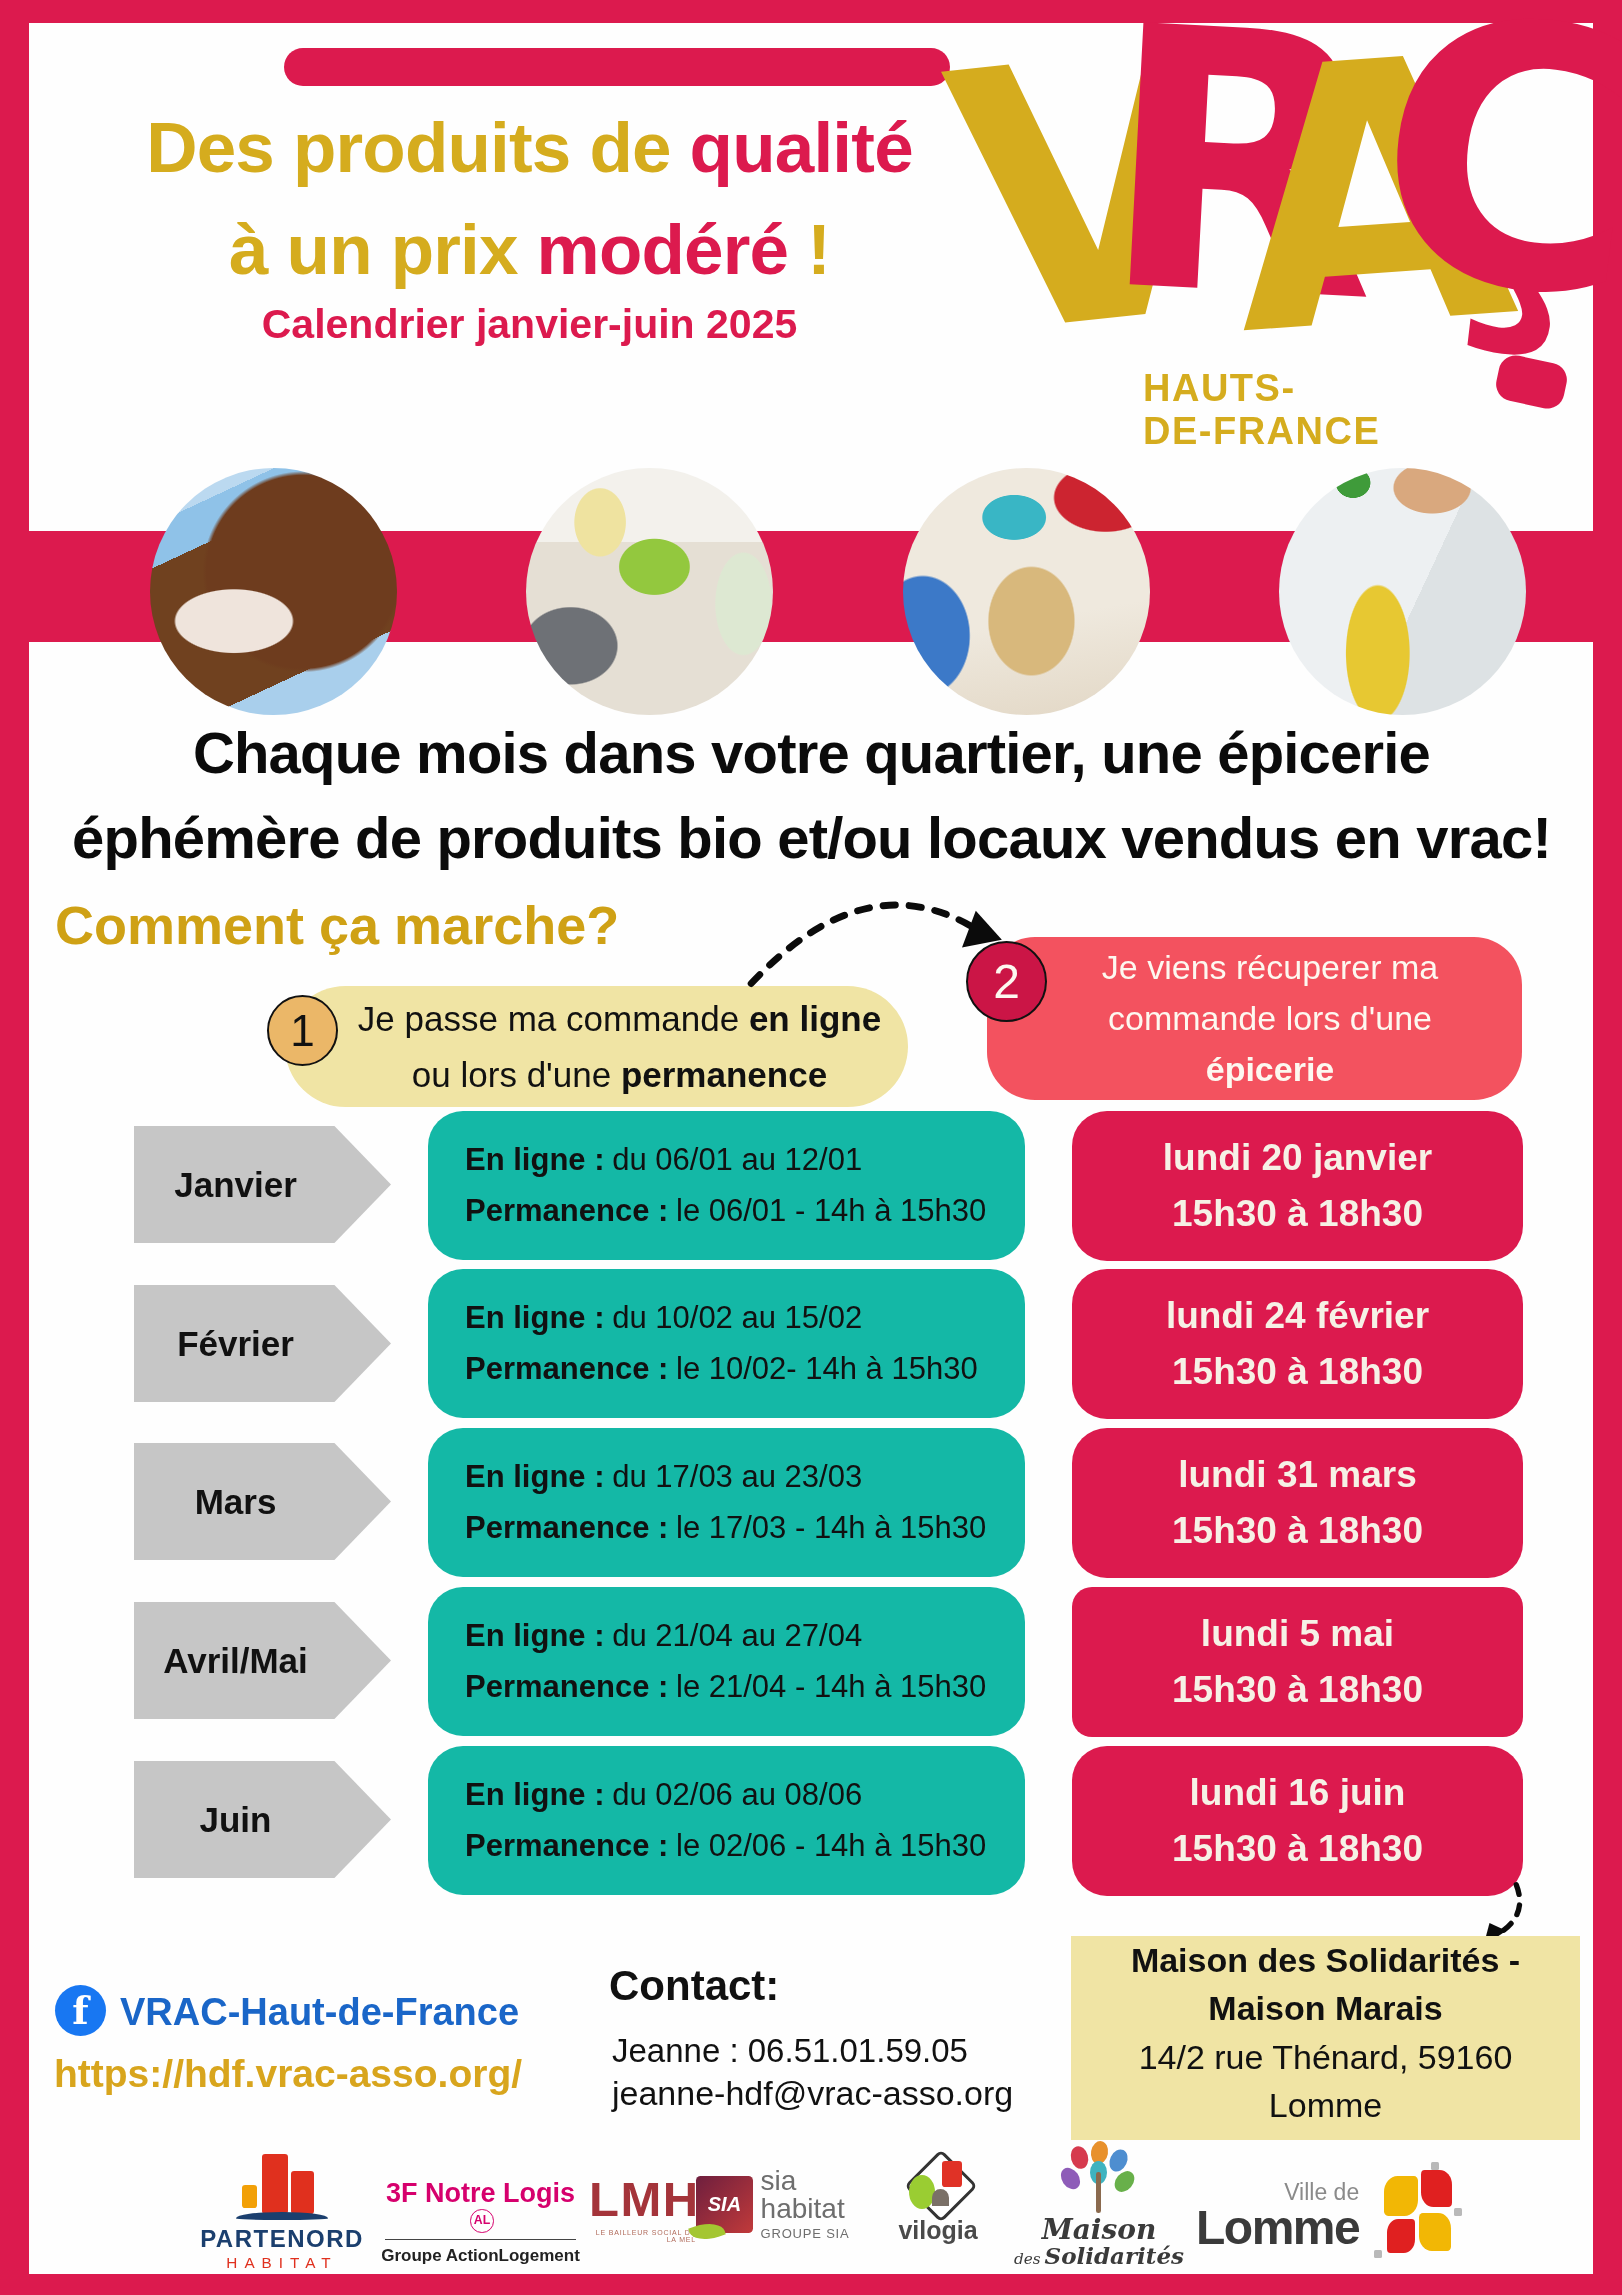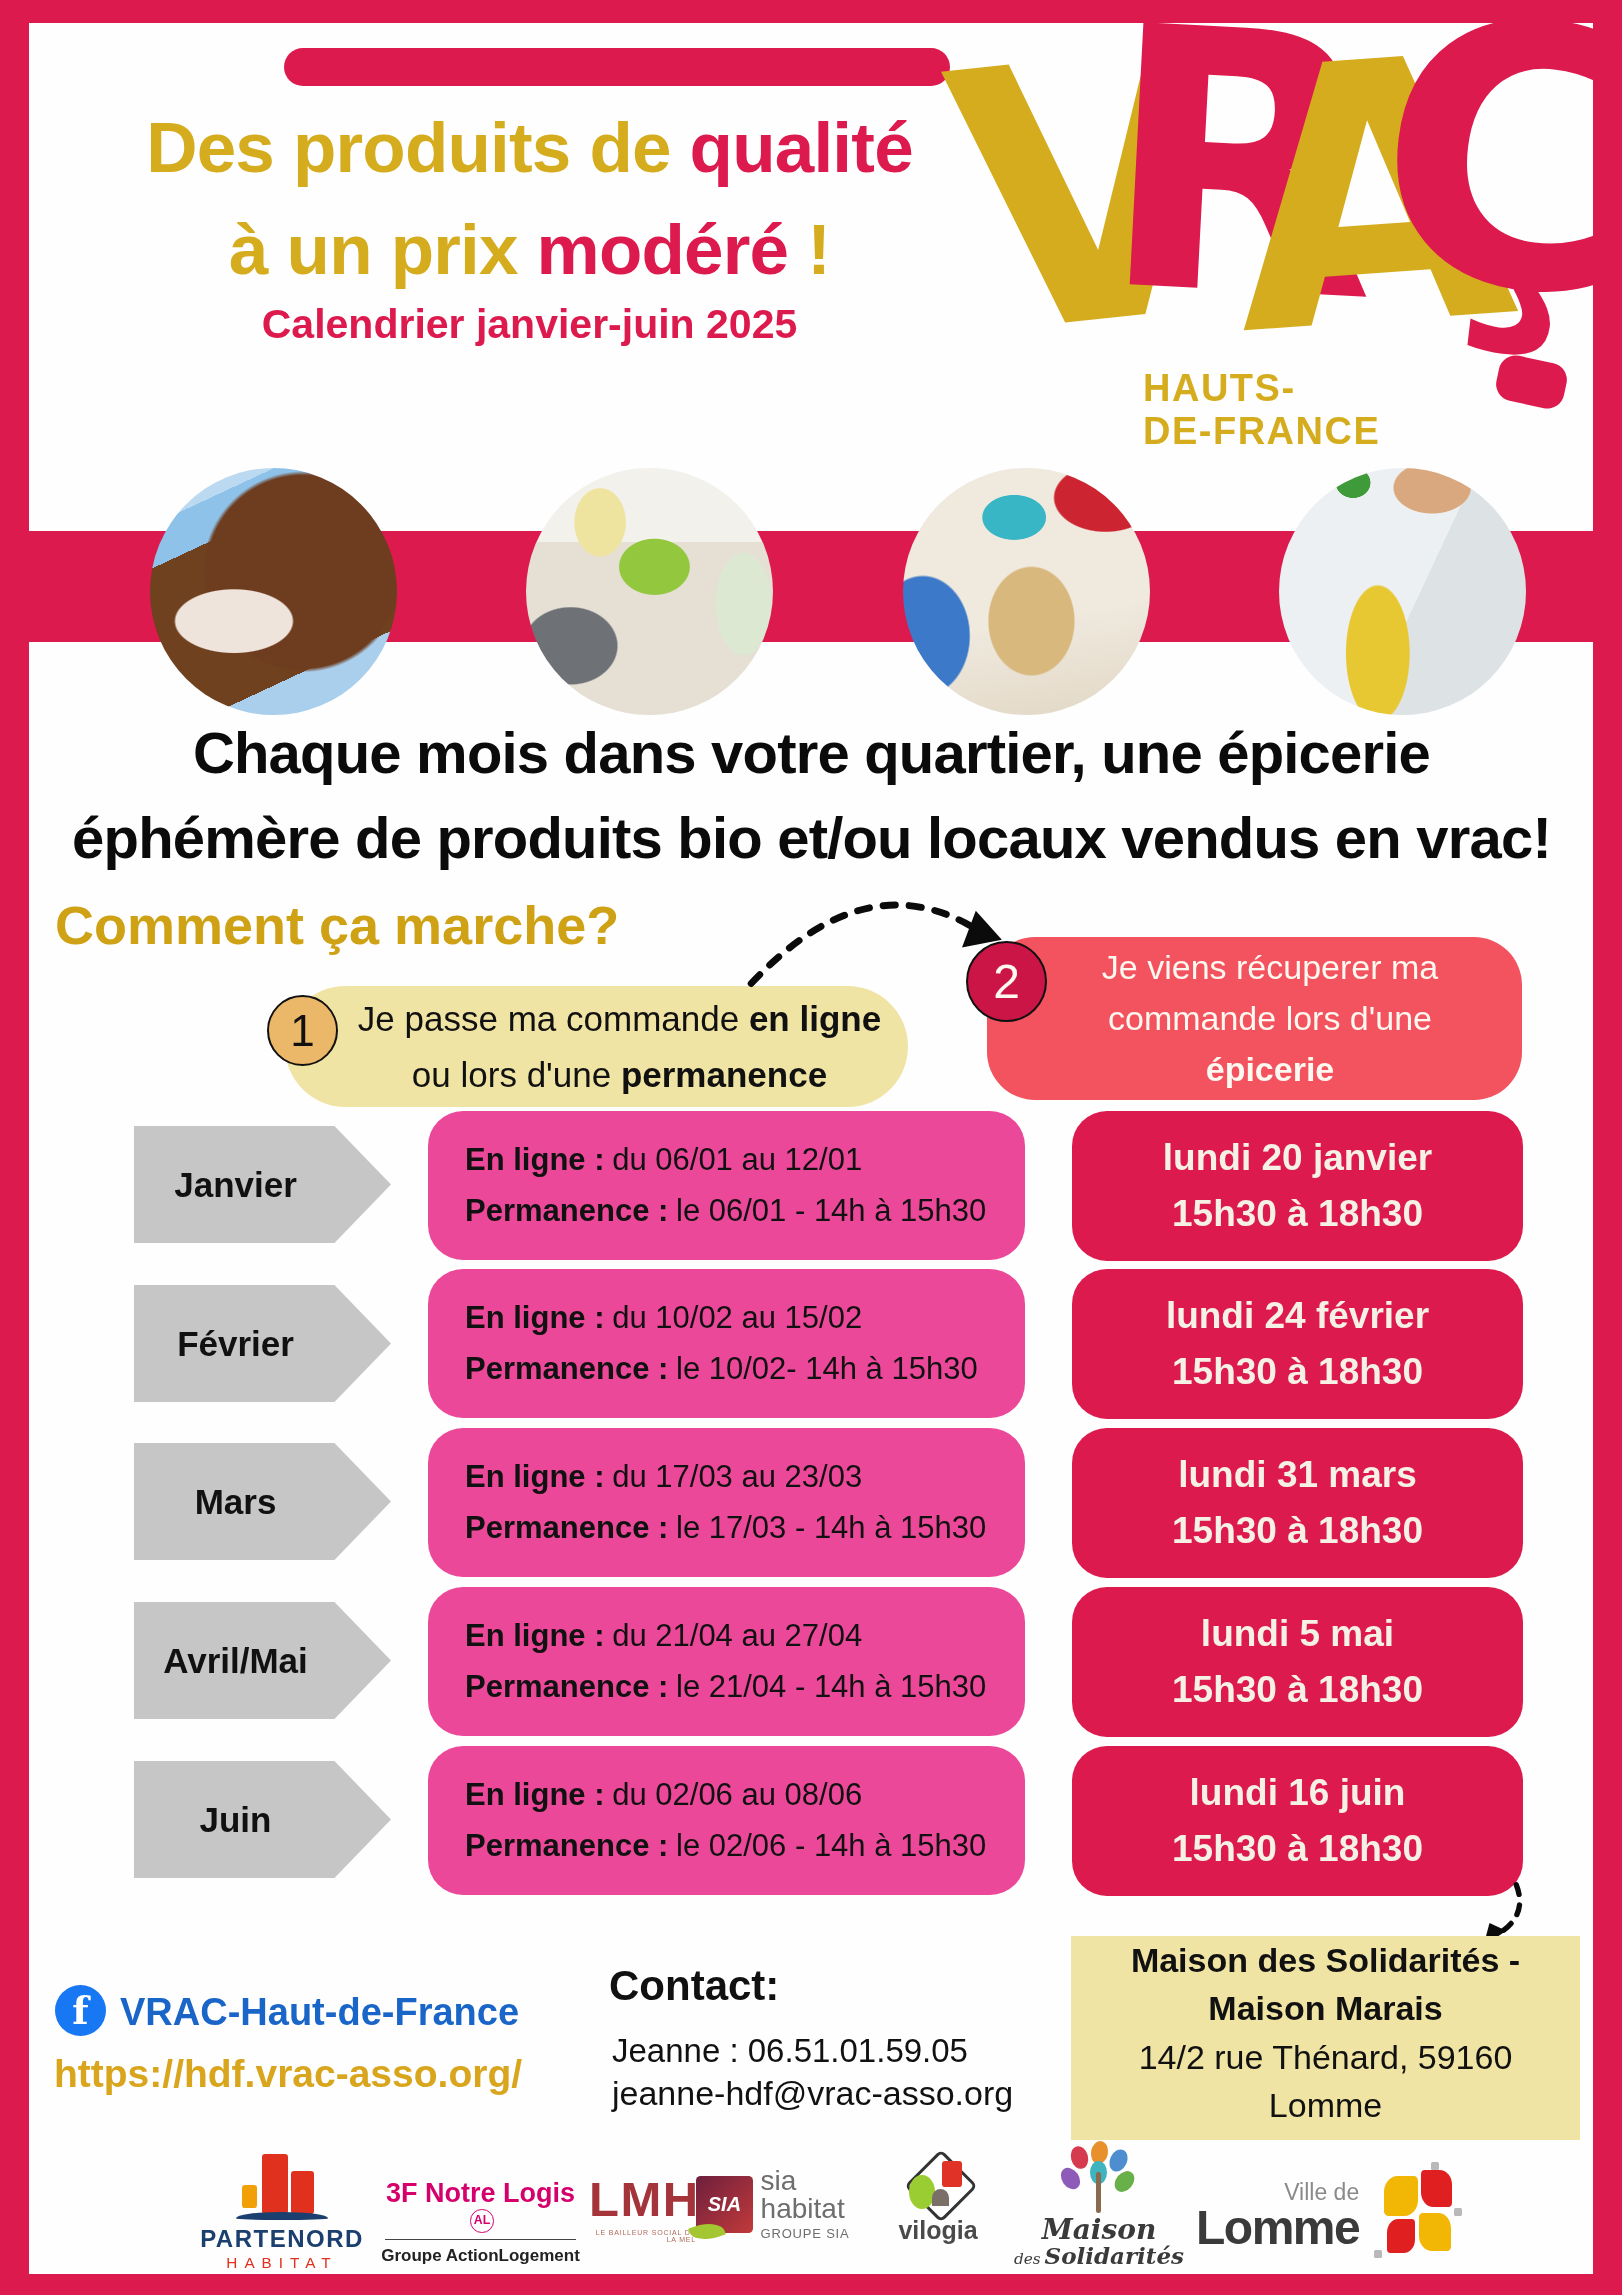--- a/index.html
+++ b/index.html
@@ -68,21 +68,21 @@
            font-size:34px;color:#FDF8F0;line-height:1.5;padding-left:31px;box-sizing:border-box;}
   .step-circle2{left:966px;top:941px;width:77px;height:77px;border-radius:50%;background:#CB1546;border:2.3px solid #111;
            display:flex;align-items:center;justify-content:center;font-size:48px;color:#FDF8F0;z-index:2;}
   .b{font-weight:800;}
 
   
   .month-arrow{left:134px;width:257px;height:117px;background:#C6C6C6;
     clip-path:polygon(0 0,78% 0,100% 50%,78% 100%,0 100%);
     display:flex;align-items:center;justify-content:center;padding-right:54px;box-sizing:border-box;
     font-size:35px;font-weight:800;color:#111;}
-  .detail-box{left:428px;width:597px;height:149px;border-radius:35px;background:#ec4899;
+  .detail-box{left:428px;width:597px;height:149px;border-radius:35px;background:#14b8a6;
     display:flex;flex-direction:column;justify-content:center;gap:15.3px;padding-left:37px;box-sizing:border-box;
     font-size:31px;color:#111;}
   .detail-box .lbl{font-weight:800;margin-right:7.7px;}
   .date-box{left:1072px;width:451px;height:150px;border-radius:35px;background:#DC1A4E;
     display:flex;flex-direction:column;justify-content:center;gap:14px;text-align:center;
     font-size:37px;font-weight:800;color:#F6F1E6;}
 
   
   .addr-box{left:1071px;top:1936px;width:509px;height:204px;background:#F0E4A4;
     display:flex;flex-direction:column;text-align:center;
@@ -251,21 +251,21 @@
     <div>15h30 à 18h30</div>
   </div>
 
   <div class="abs month-arrow" style="top:1602px;">
       <span>Avril/Mai</span>
     </div>
   <div class="abs detail-box" style="top:1587px;">
     <div><span class="lbl">En ligne :</span><span>du 21/04 au 27/04</span></div>
     <div><span class="lbl">Permanence :</span><span>le 21/04 - 14h à 15h30</span></div>
   </div>
-  <div class="abs date-box" style="top:1587px;">
+  <div class="abs date-box" style="top:1587px;border-radius:20px;">
     <div>lundi 5 mai</div>
     <div>15h30 à 18h30</div>
   </div>
 
   <div class="abs month-arrow" style="top:1761px;">
       <span>Juin</span>
     </div>
   <div class="abs detail-box" style="top:1746px;">
     <div><span class="lbl">En ligne :</span><span>du 02/06 au 08/06</span></div>
     <div><span class="lbl">Permanence :</span><span>le 02/06 - 14h à 15h30</span></div>

